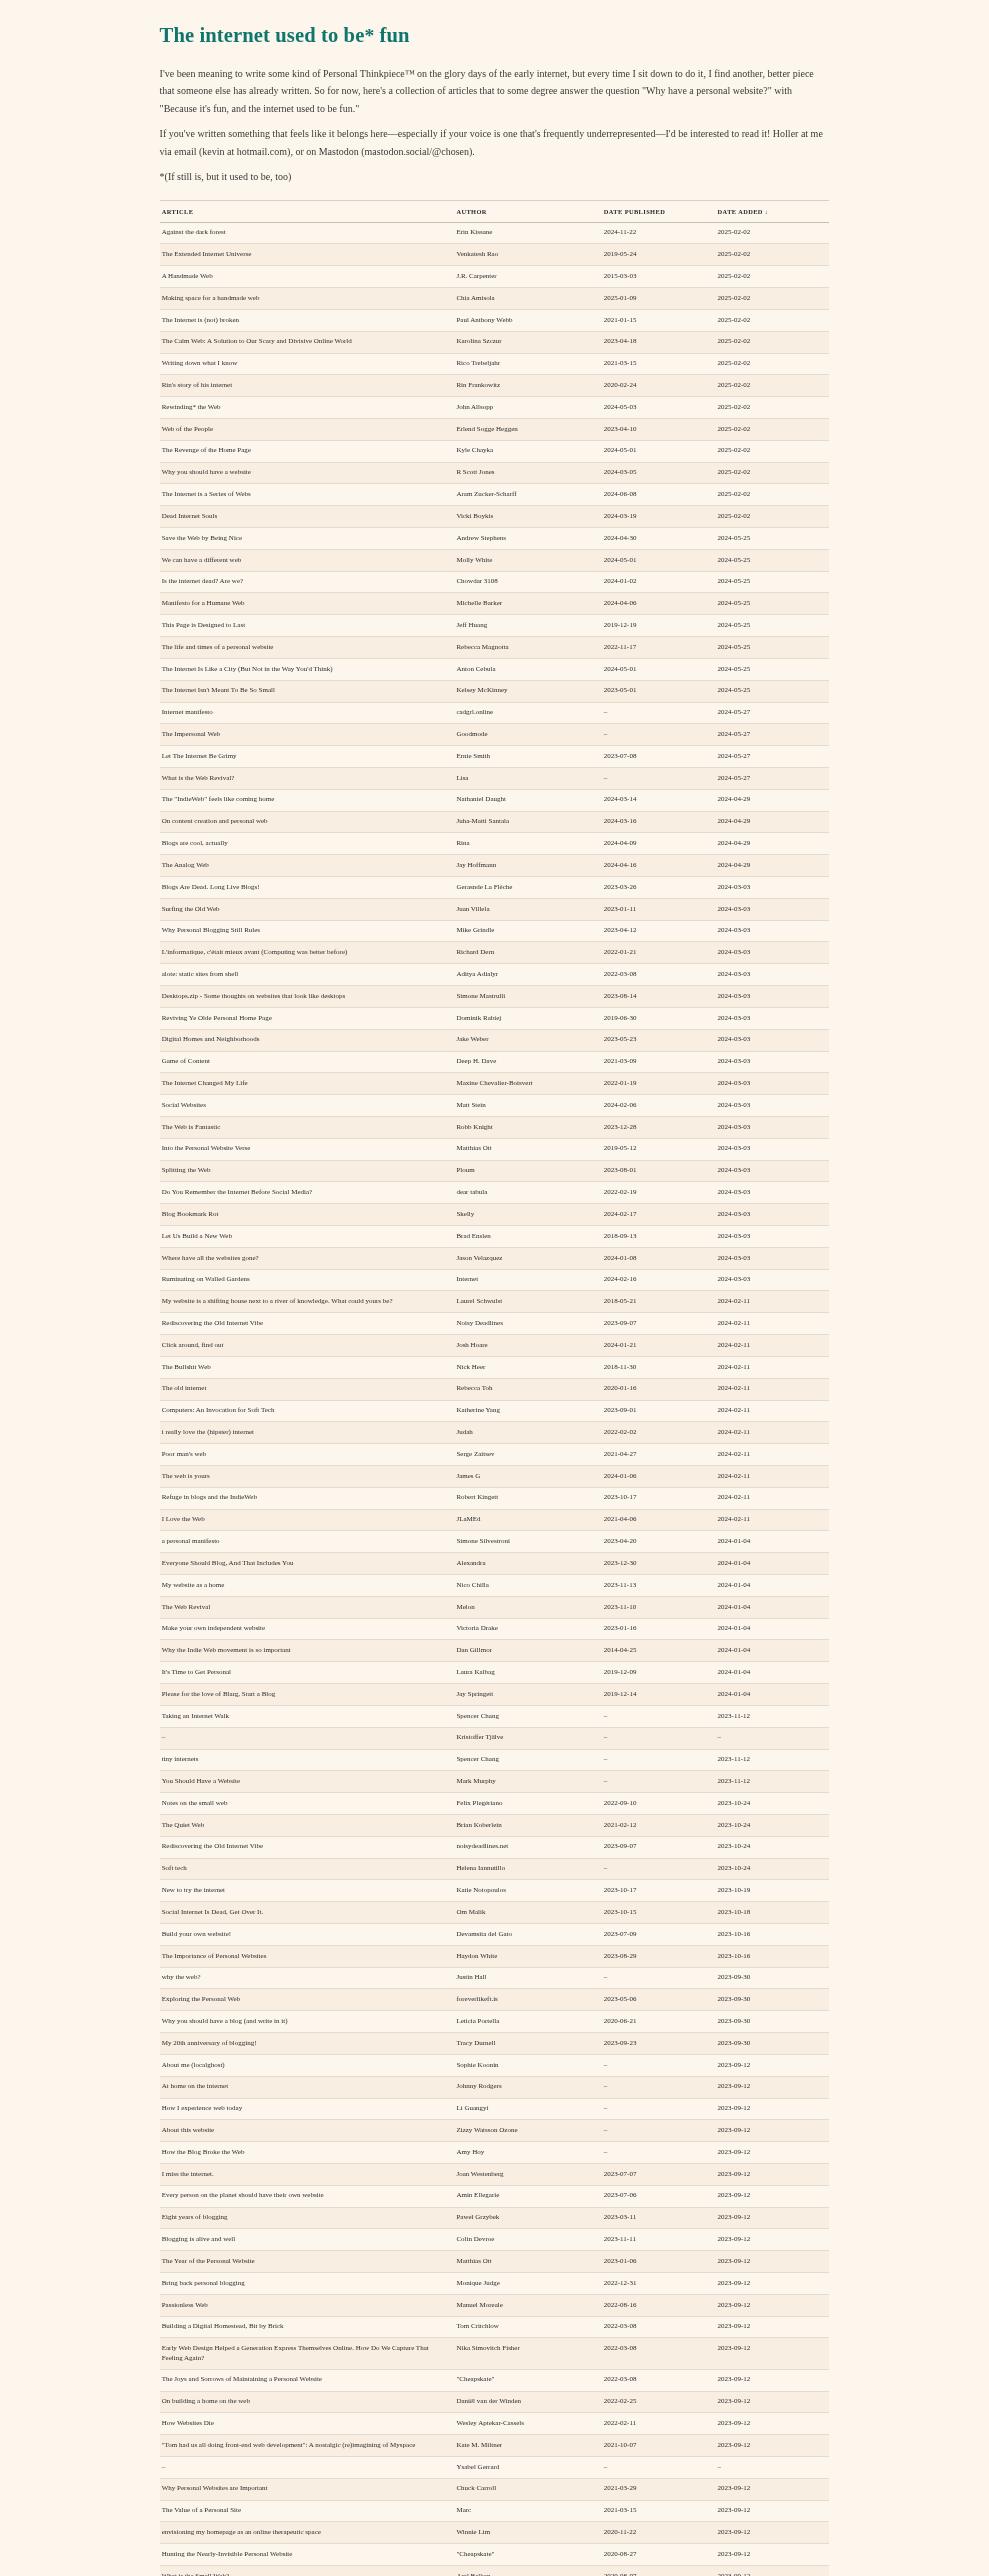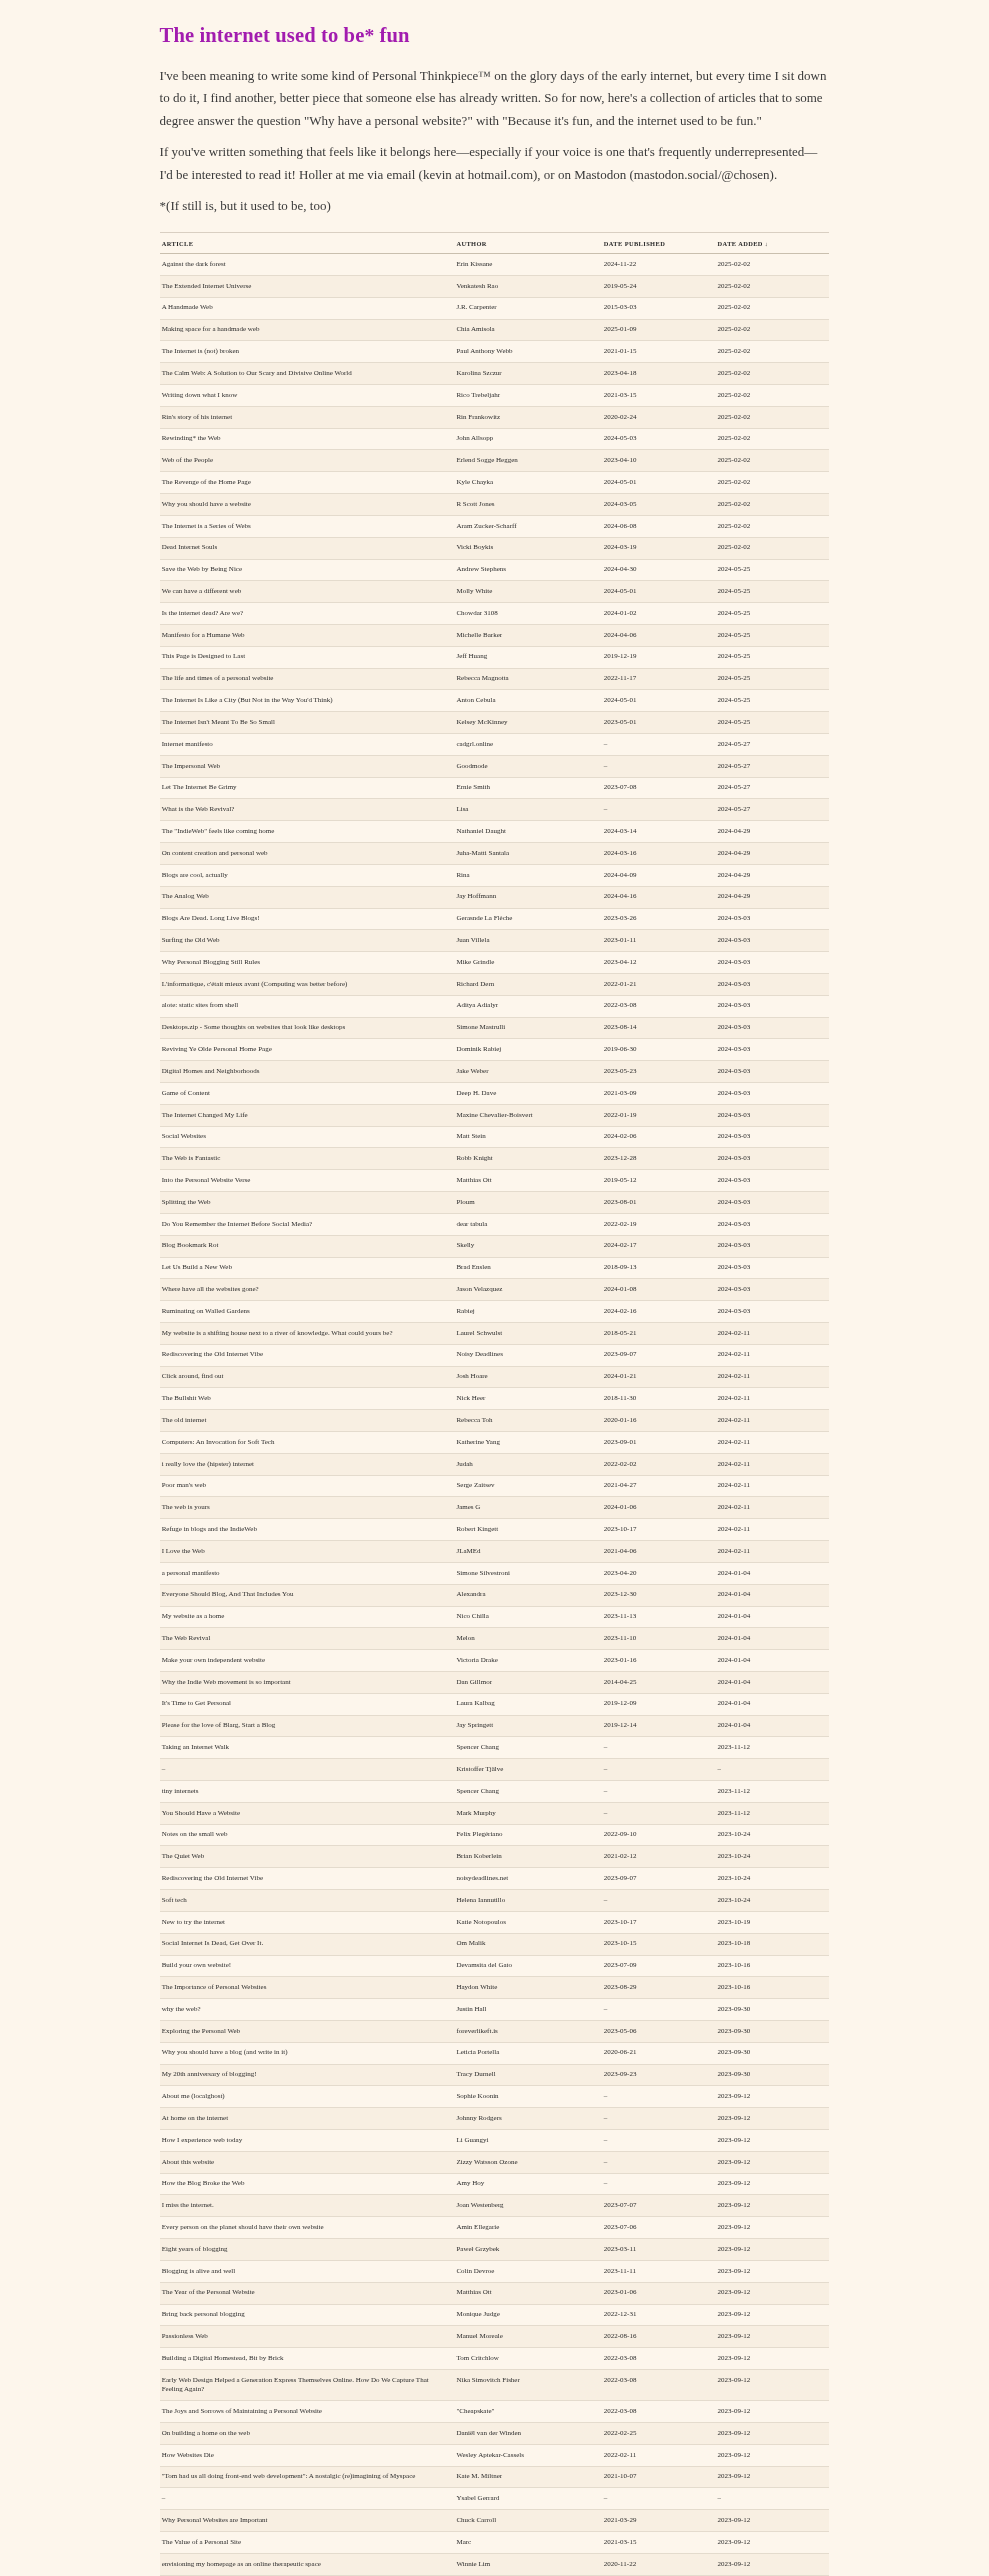--- a/index.html
+++ b/index.html
@@ -1,24 +1,24 @@
 <!DOCTYPE html>
 <html style="font-size:8.2px"><head>
 <meta charset="utf-8">
 <style>
   html,body{margin:0;padding:0;background:#fdf6ec;}
   body{font-family:"Liberation Serif", serif;color:#2b2b2b;}
   .page{width:989px;margin:0 auto;padding:0 0 20.6px 0;box-sizing:border-box;background:#fdf6ec;}
   .wrap{max-width:711px;margin:0 auto;padding:0 20.6px;box-sizing:border-box;}
   h1.title{
     font-family:"Liberation Serif", serif;
-    font-size:20.6px;font-weight:700;color:#a21caf;margin:24px 0 17.5px 0;letter-spacing:0.1px;
+    font-size:20.6px;font-weight:700;color:#0f766e;margin:24px 0 17.5px 0;letter-spacing:0.1px;
   }
   .title .star{font-size:19.6px;}
-  .intro{font-size:13px;line-height:1.75;color:#3a3a3a;max-width:680px;margin-bottom:9.3px;}
+  .intro{font-size:10px;line-height:1.75;color:#3a3a3a;max-width:680px;margin-bottom:9.3px;}
   .intro p{margin:0 0 8.2px 0;}
   .rule{border:0;border-top:0.5px solid #d9cfc2;margin:14.4px 0 0 0;}
   table{border-collapse:collapse;width:100%;font-size:7px;}
   thead th{
     text-align:left;font-weight:700;font-size:6.4px;letter-spacing:0.4px;
     text-transform:uppercase;color:#2b2b2b;padding:7.2px 5.2px 6.2px 2.1px;
     border-bottom:0.5px solid #c9bfae;white-space:nowrap;
   }
   thead th.sorted::after{content:" \2193";font-size:5.7px;}
   tbody td{
@@ -341,21 +341,21 @@
             <td class="c-add">2024-03-03</td>
           </tr>
           <tr>
             <td class="c-article">Where have all the websites gone?</td>
             <td class="c-author">Jason Velazquez</td>
             <td class="c-pub">2024-01-08</td>
             <td class="c-add">2024-03-03</td>
           </tr>
           <tr>
             <td class="c-article">Ruminating on Walled Gardens</td>
-            <td class="c-author">Rabiej</td>
+            <td class="c-author">Internet</td>
             <td class="c-pub">2024-02-16</td>
             <td class="c-add">2024-03-03</td>
           </tr>
           <tr>
             <td class="c-article">My website is a shifting house next to a river of knowledge. What could yours be?</td>
             <td class="c-author">Laurel Schwulst</td>
             <td class="c-pub">2018-05-21</td>
             <td class="c-add">2024-02-11</td>
           </tr>
           <tr>

